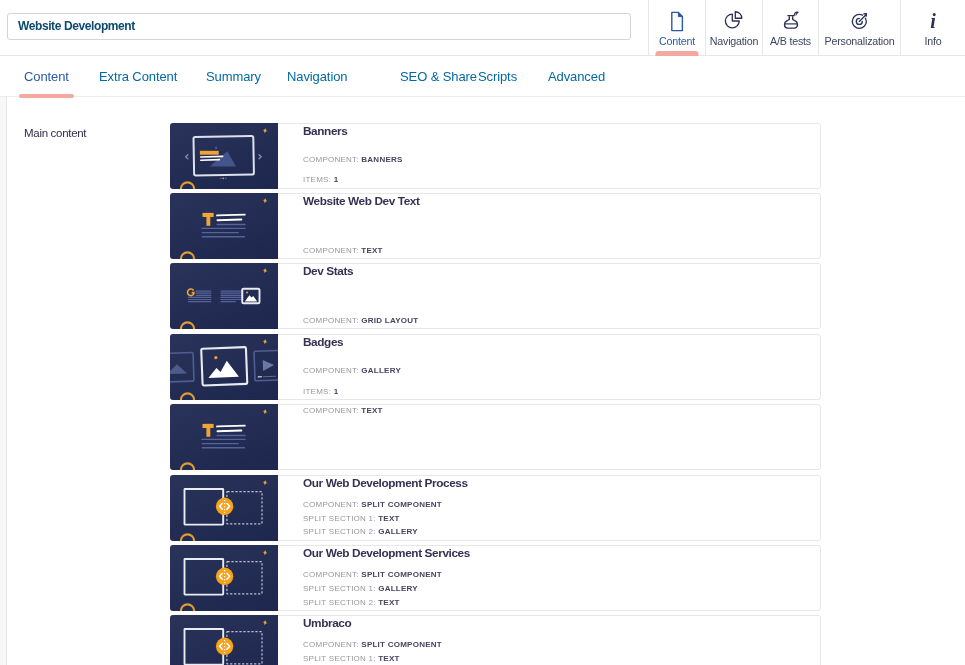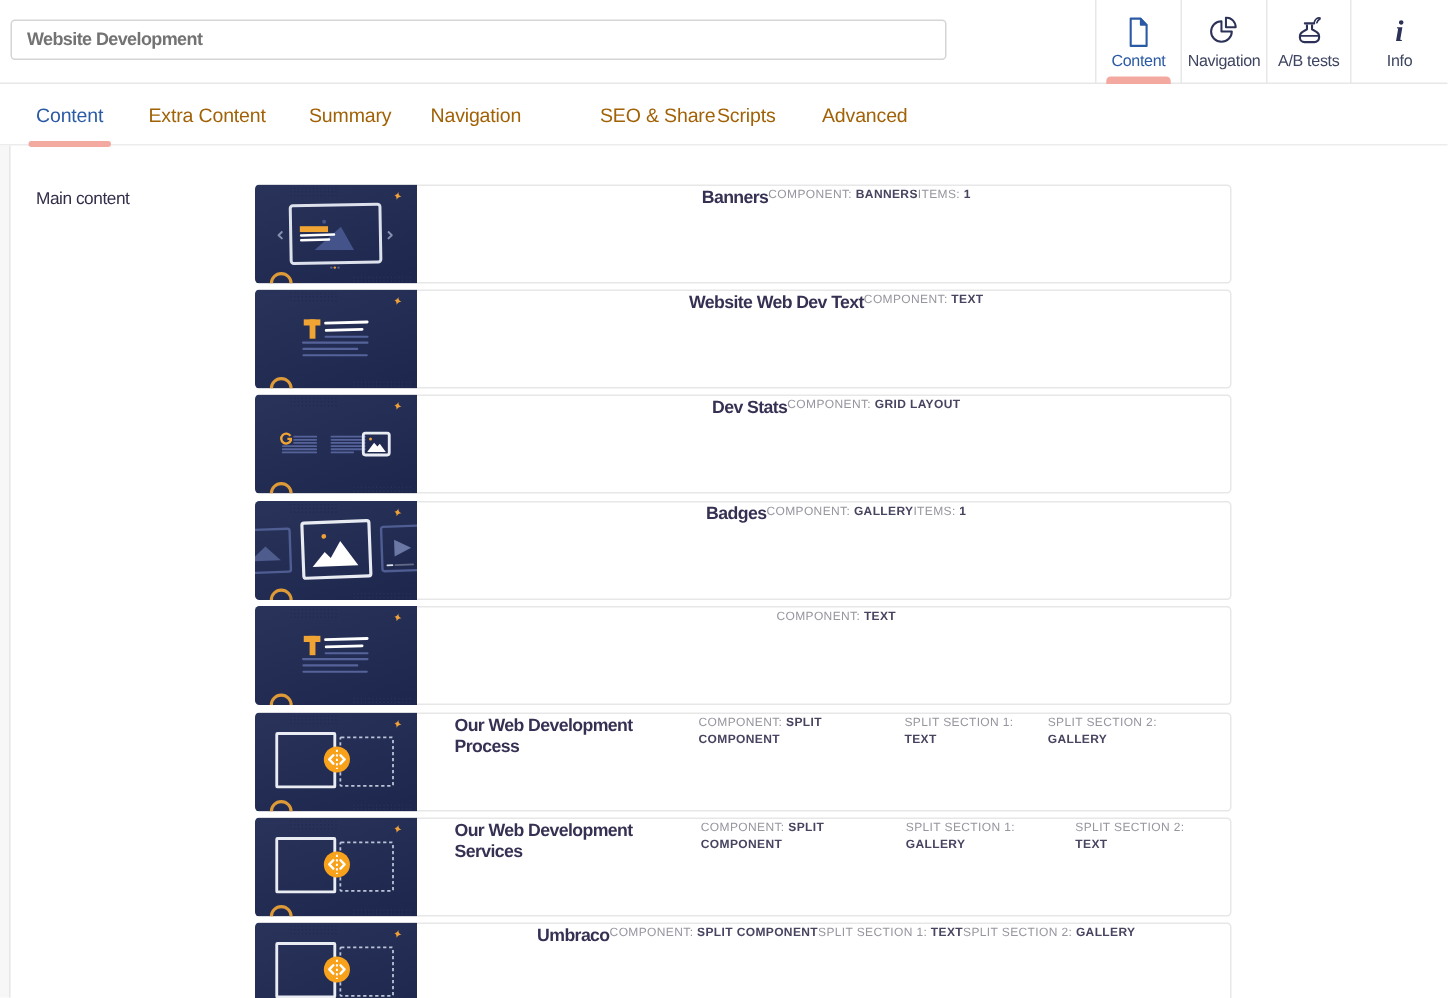--- a/index.html
+++ b/index.html
@@ -1,34 +1,34 @@
 <!DOCTYPE html>
 <html><head>
 <meta charset="utf-8">
 <style>
 *{margin:0;padding:0;box-sizing:border-box}
 html,body{width:965px;height:665px;overflow:hidden;background:#fff;font-family:"Liberation Sans",sans-serif}
 .header{position:absolute;left:0;top:0;width:965px;height:56px;background:#fff;border-bottom:1px solid #e7e7e7}
-.titleinput{position:absolute;left:7px;top:13px;width:624px;height:27px;border:1px solid #d5d5d5;border-radius:3px;background:#fff;font-weight:700;font-size:12px;color:#737373;line-height:25px;padding-left:10px;letter-spacing:-0.4px}
+.titleinput{position:absolute;left:7px;top:13px;width:624px;height:27px;border:1px solid #d5d5d5;border-radius:3px;background:#fff;font-weight:700;font-size:12px;color:#0c4a6e;line-height:25px;padding-left:10px;letter-spacing:-0.4px}
 .apptabs{position:absolute;right:0;top:0;height:56px;display:flex}
 .apptab{position:relative;height:56px;border-left:1px solid #e7e7e7;display:flex;flex-direction:column;align-items:center;justify-content:flex-start;padding-top:11px}
 .apptab .lbl{font-size:10.7px;color:#3e4560;margin-top:2.5px;letter-spacing:-0.2px}
 .apptab.active .lbl{color:#2b5aa5}
 .apptab .us{position:absolute;bottom:0;left:50%;transform:translateX(-50%);width:43px;height:5px;background:#f3a99f;border-radius:3px 3px 0 0}
 .tabbar{position:absolute;left:0;top:56px;width:965px;height:41px;background:#fff;border-bottom:1px solid #ececec}
 .tabs{position:relative;height:41px}
-.tab{position:absolute;font-size:13px;color:#a16207;letter-spacing:-0.1px;height:41px;line-height:42px;white-space:nowrap}
+.tab{position:absolute;font-size:13px;color:#0369a1;letter-spacing:-0.1px;height:41px;line-height:42px;white-space:nowrap}
 .tab.active{color:#2b5aa5}
 .tab .us{position:absolute;bottom:-1px;left:-5.5px;right:-5.5px;height:3.6px;background:#f3a99f;border-radius:3px}
 .leftrail{position:absolute;left:0;top:97px;width:7px;height:568px;background:#f7f7f7;border-right:1px solid #e7e7e7}
 .mainlabel{position:absolute;left:24px;top:126px;font-size:11.5px;font-weight:400;color:#322e49;letter-spacing:-0.3px;line-height:14px}
 .card{position:absolute;left:170px;width:651px;height:66px;background:#fff;border:1px solid #e7e7e7;border-radius:3px}
 .thumb{position:absolute;left:-1px;top:-1px;width:108px;height:66px;border-radius:3px 0 0 3px;overflow:hidden}
 .thumb svg{display:block}
-.ctext{position:absolute;left:132px;top:0;right:8px;height:64px;display:flex;flex-direction:row;justify-content:center;padding-bottom:2px}
+.ctext{position:absolute;left:132px;top:0;right:8px;height:64px;display:flex;flex-direction:column;justify-content:space-between;padding-bottom:2px}
 .ctitle{font-size:11.8px;font-weight:700;color:#363153;line-height:14px;margin-bottom:6.3px;letter-spacing:-0.4px}
 .meta{font-size:8px;line-height:11px;letter-spacing:0.25px;color:#97959e}
 .meta b{color:#474460;font-weight:700}
 </style>
 </head>
 <body>
 <div class="header">
   <div class="titleinput">Website Development</div>
   <div class="apptabs">
     <div class="apptab active" style="width:57px">
@@ -47,20 +47,30 @@
       <div class="lbl">Navigation</div>
     </div>
     <div class="apptab" style="width:56px">
       <svg width="22" height="21" viewBox="0 0 22 21">
           <path d="M7.9 4.6 h6.2" stroke="#2c3158" stroke-width="1.4" stroke-linecap="round" fill="none"></path>
           <path d="M9.3 5.3 v3.2 l-2.9 1.7 a3.6 3.6 0 0 0 -1.8 3.1 v0.7 a3.1 3.1 0 0 0 3.1 3.1 h6.6 a3.1 3.1 0 0 0 3.1 -3.1 v-0.7 a3.6 3.6 0 0 0 -1.8 -3.1 L12.7 8.5 v-3.2" fill="none" stroke="#2c3158" stroke-width="1.4" stroke-linejoin="round"></path>
           <path d="M5 12.9 h12.2" stroke="#2c3158" stroke-width="1.2" fill="none"></path>
           <path d="M14.2 3.9 C14.6 1.9 16.2 0.7 18 1 M15.9 4.1 C16.3 2.9 17 2 18 1.6" fill="none" stroke="#2c3158" stroke-width="1.1" stroke-linecap="round"></path>
         </svg>
       <div class="lbl">A/B tests</div>
+    </div>
+    <div class="apptab" style="width:82px">
+      <svg width="22" height="21" viewBox="0 0 22 21">
+          <circle cx="10.3" cy="10.4" r="7" fill="none" stroke="#2c3158" stroke-width="1.35"></circle>
+          <path d="M13.3 10.4 a3 3 0 1 1 -3-3" fill="none" stroke="#2c3158" stroke-width="1.35" stroke-linecap="round"></path>
+          <path d="M13.2 7.5 L17.8 2.9" stroke="#fff" stroke-width="3.2" stroke-linecap="round"></path>
+          <path d="M10.3 10.4 L17.3 3.4" stroke="#2c3158" stroke-width="1.35" stroke-linecap="round"></path>
+          <path d="M14.9 3 l2.6 -0.4 -0.4 2.6" fill="none" stroke="#2c3158" stroke-width="1.35" stroke-linejoin="round" stroke-linecap="round"></path>
+        </svg>
+      <div class="lbl">Personalization</div>
     </div>
     <div class="apptab" style="width:65px">
       <svg width="20" height="21" viewBox="0 0 20 21">
           <text x="10" y="16.5" text-anchor="middle" font-family="Liberation Serif,serif" font-style="italic" font-weight="700" font-size="20" fill="#2c3158">i</text>
         </svg>
       <div class="lbl">Info</div>
     </div>
   </div>
 </div>
 <div class="tabbar">

